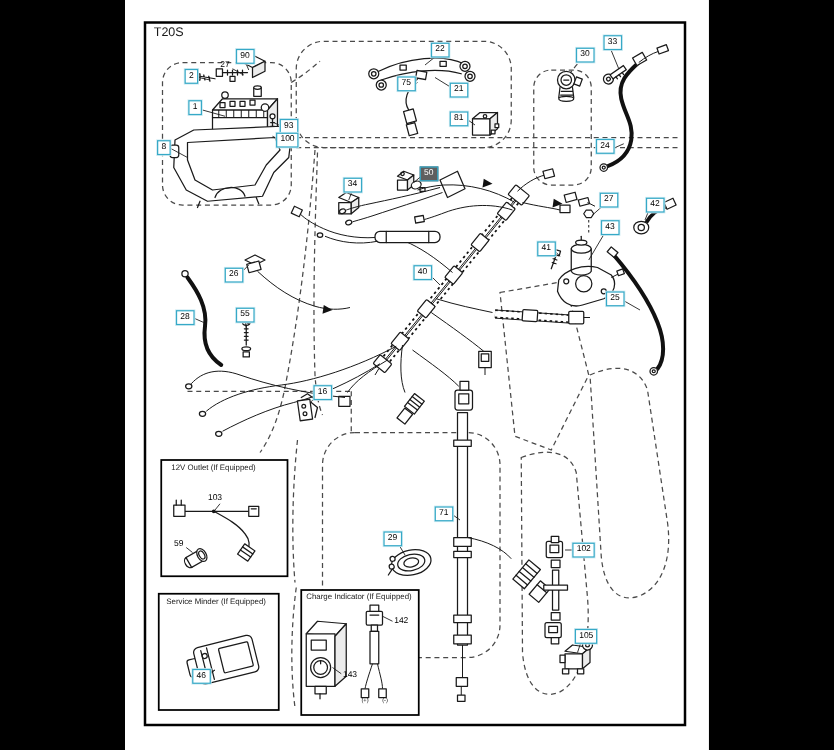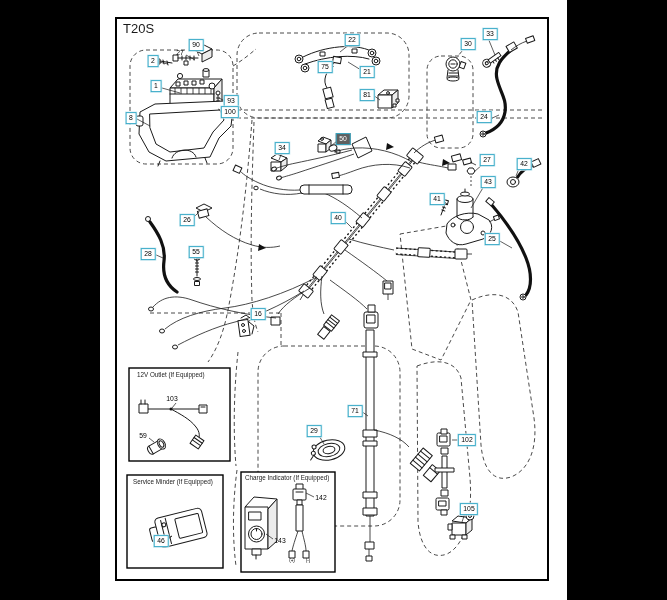--- a/index.html
+++ b/index.html
@@ -1,20 +1,20 @@
 <!DOCTYPE html>
 <html><head>
 <meta charset="utf-8">
 <style>
   html,body{margin:0;padding:0;background:#000;}
   #stage{position:relative;width:667px;height:600px;background:#000;overflow:hidden;
          font-family:"Liberation Sans",sans-serif;}
   #paper{position:absolute;left:100px;top:0;width:467px;height:600px;background:#fff;}
   #art{position:absolute;left:0;top:0;width:667px;height:600px;}
-  .diagram-title{position:absolute;left:123px;top:21px;font-size:13px;color:#1a1a1a;}
+  .diagram-title{position:absolute;left:123px;top:21px;font-size:10px;color:#1a1a1a;}
   .inset-title{position:absolute;font-size:6.3px;color:#1a1a1a;white-space:nowrap;}
   #t-12v{left:137px;top:371px;}
   #t-sm{left:133px;top:478px;}
   #t-ci{left:245px;top:474px;}
   .callout{position:absolute;transform:translate(-50%,-50%);font-size:6.8px;line-height:1;
            color:#000;white-space:nowrap;z-index:5;}
   .callout.boxed{border:1.2px solid #36a9c7;background:#fff;padding:1.5px 2.5px;
                  box-shadow:0 0 0 0.6px #cdeaf2;}
   .callout.dark{border:1.2px solid #36a9c7;background:#5f5f5f;color:#fff;padding:1.5px 2.5px;}
   .callout.plain{background:transparent;}

